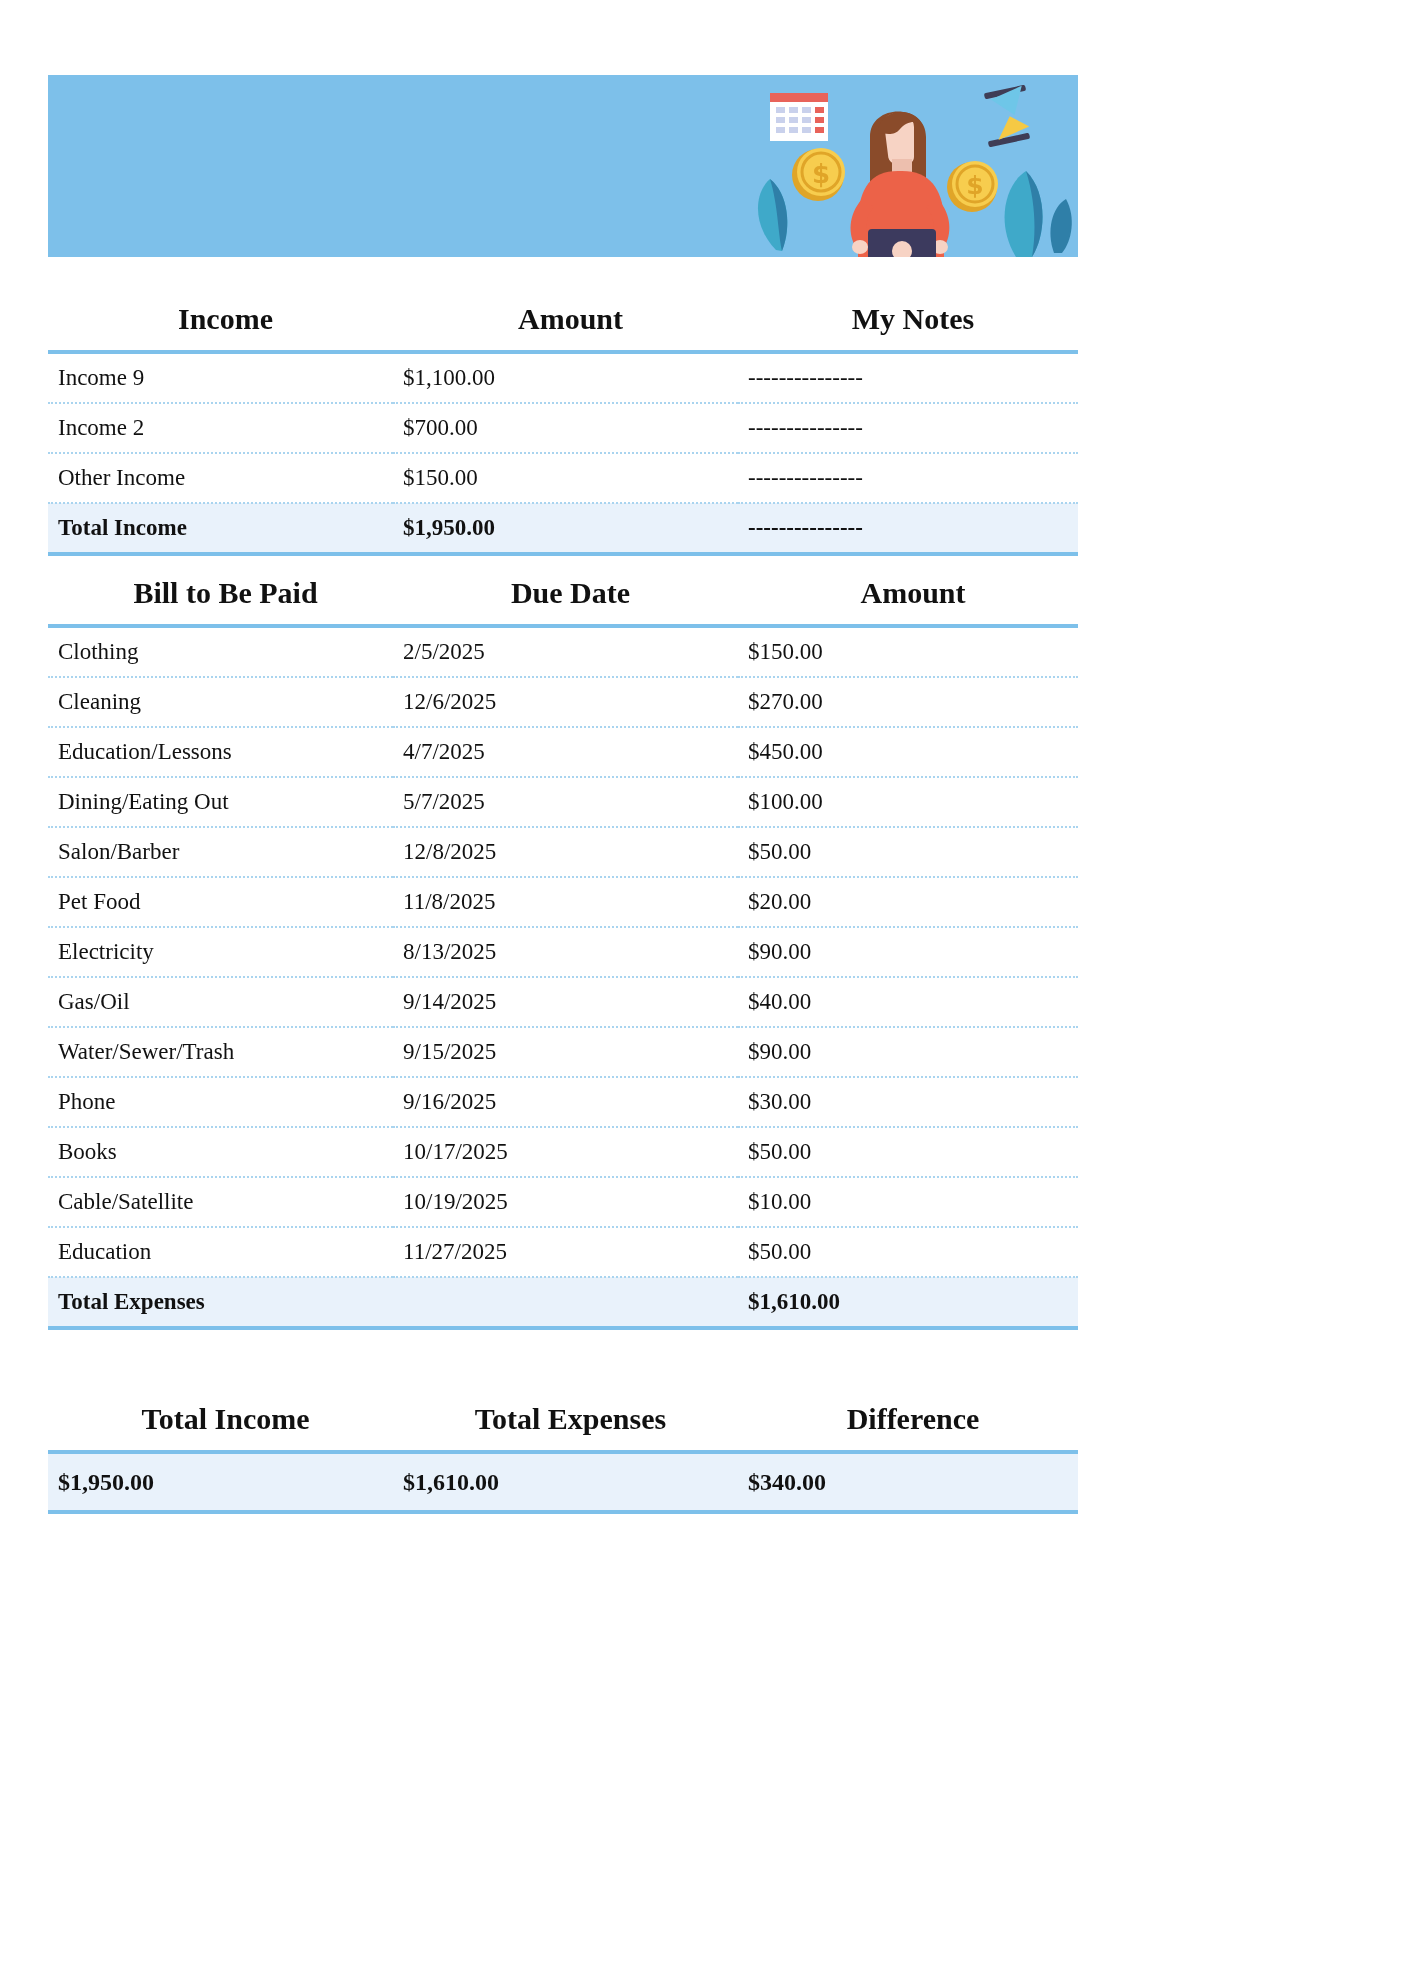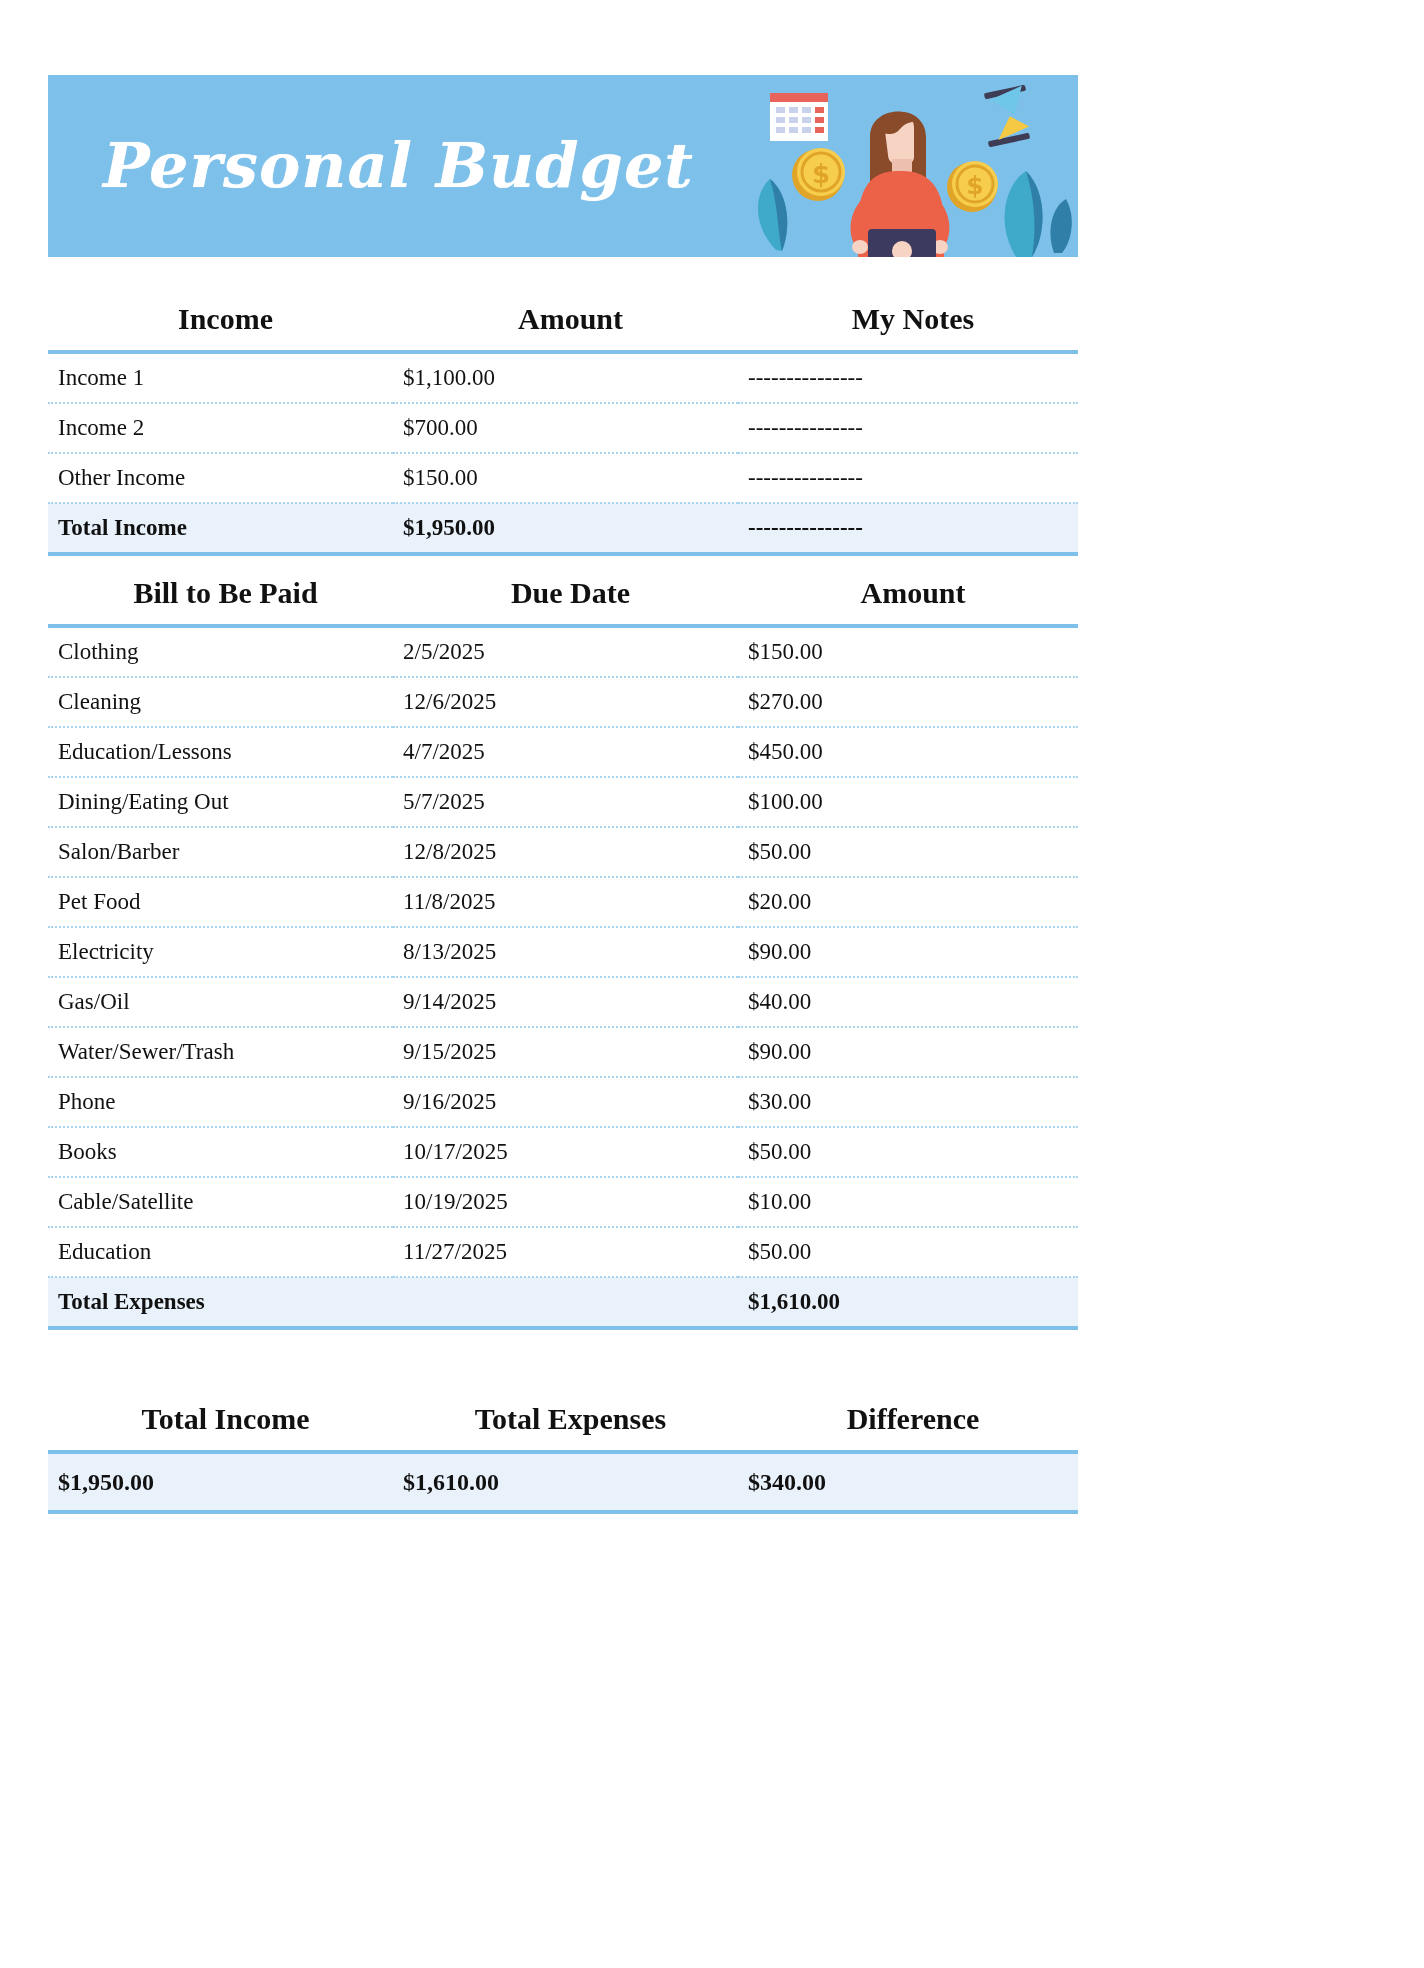--- a/index.html
+++ b/index.html
@@ -124,21 +124,20 @@
     height: 56px;
     border-bottom: 4px solid #7dc0ea;
   }
 </style>
 </head>
 <body>
 
 <div class="page">
 
   <div class="banner">
-    <div class="banner-title">Personal Budget</div>
 
     <div class="illus">
       <svg width="330" height="182" viewBox="0 0 330 182" xmlns="http://www.w3.org/2000/svg">
 
         <g>
           <path d="M28 175 C4 150 6 118 22 104 C40 118 44 152 34 176 Z" fill="#3fa9c9"></path>
           <path d="M34 176 C44 152 40 118 22 104 C30 130 30 158 34 176 Z" fill="#2f7fa8"></path>
         </g>
 
         <g>
@@ -222,21 +221,21 @@
       </colgroup>
     <thead>
       <tr>
         <th>Income</th>
         <th>Amount</th>
         <th>My Notes</th>
       </tr>
     </thead>
     <tbody>
       <tr>
-        <td>Income 1</td>
+        <td>Income 9</td>
         <td>$1,100.00</td>
         <td class="notes-cell">---------------</td>
       </tr>
       <tr>
         <td>Income 2</td>
         <td>$700.00</td>
         <td class="notes-cell">---------------</td>
       </tr>
       <tr>
         <td>Other Income</td>

